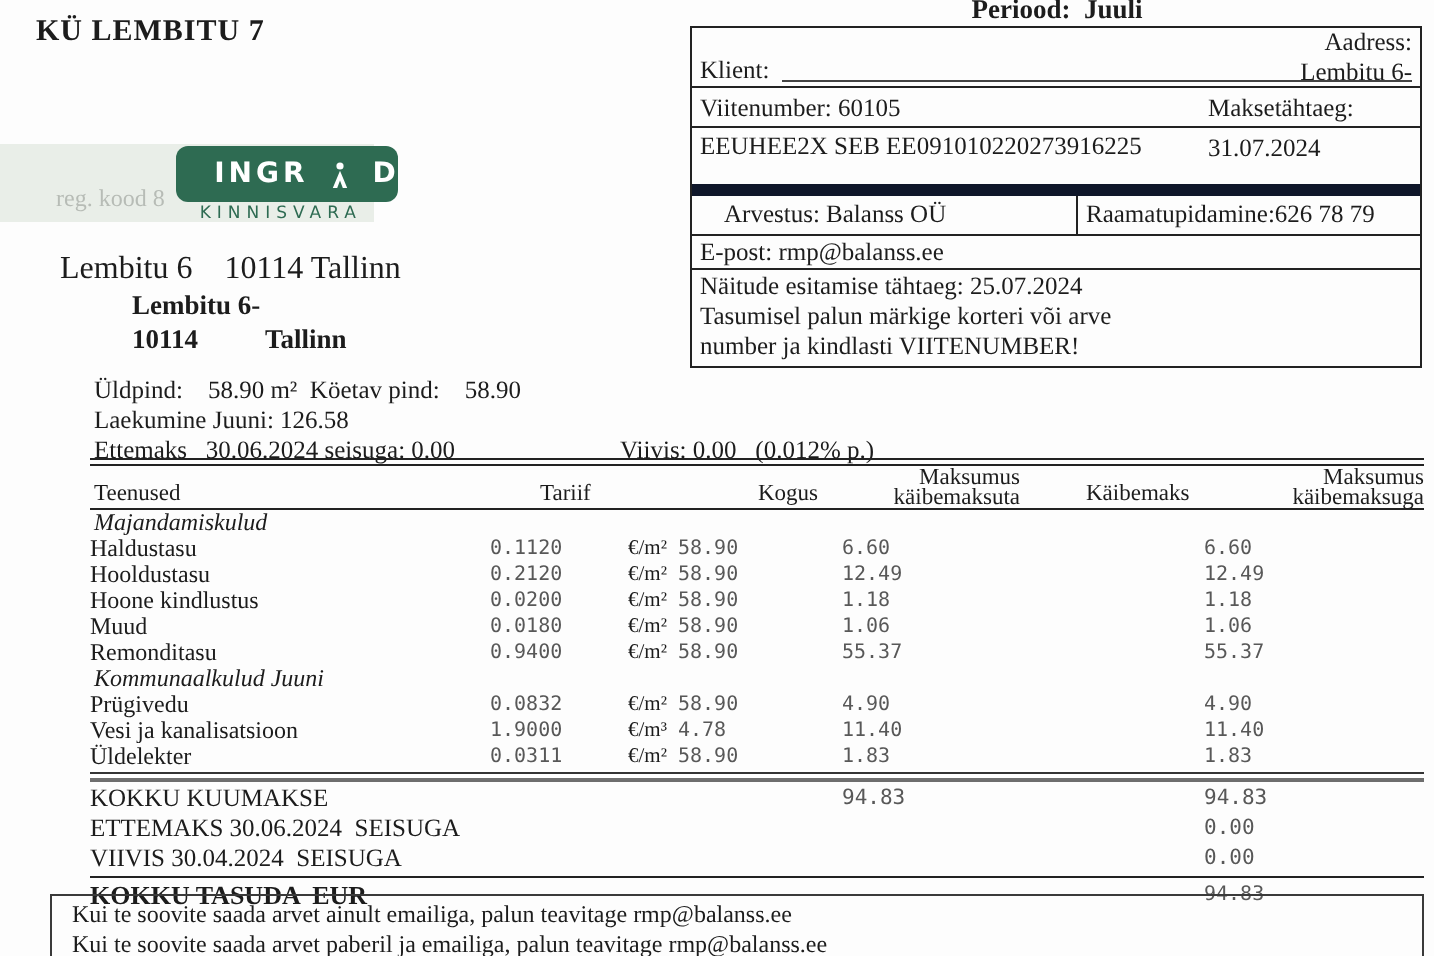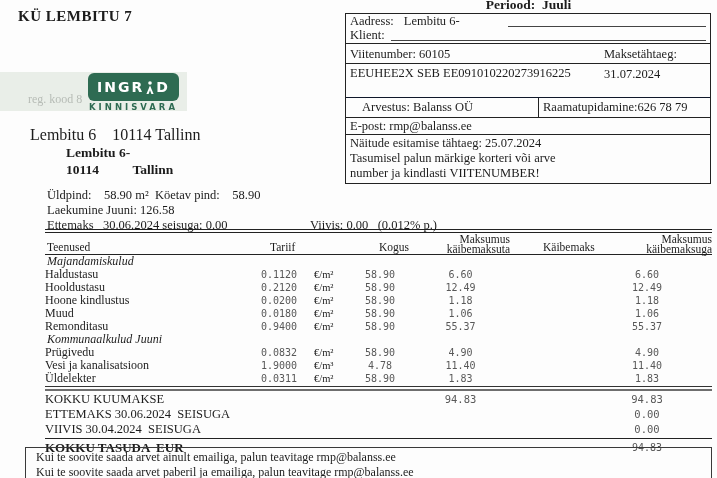--- a/index.html
+++ b/index.html
@@ -5,45 +5,45 @@
   html,body{margin:0;padding:0;background:#ffffff;}
   .page{position:relative;width:717px;height:478px;background:#fdfdfd;overflow:hidden;
         font-family:"Liberation Serif",serif;color:#1c1c1c;}
   .pre{white-space:pre;}
 
   
   .org-title{position:absolute;left:18px;top:8px;font-weight:bold;font-size:15px;letter-spacing:.5px;}
   .band{position:absolute;left:0;top:72px;width:187px;height:39px;background:#e9eee8;}
   .regcode{position:absolute;left:28px;top:92px;font-size:12px;color:#b7bcb6;z-index:1;}
   .logo{position:absolute;left:88px;top:73px;width:91px;height:28px;background:#2e6b52;border-radius:6px;
-        display:flex;align-items:center;justify-content:center;gap:1px;color:#fff;z-index:2;
-        font-family:"DejaVu Sans",sans-serif;font-weight:bold;font-size:14px;letter-spacing:2px;}
-  .logo-sub{position:absolute;left:86px;top:102px;width:95px;text-align:center;color:#2e6b52;z-index:2;
-        font-family:"DejaVu Sans",sans-serif;font-weight:bold;font-size:8.5px;letter-spacing:3px;}
+        display:flex;align-items:center;justify-content:center;gap:11px;color:#fff;z-index:2;
+        font-family:"DejaVu Sans",sans-serif;font-weight:bold;font-size:14px;letter-spacing:2px;padding-left:20px;}
+  .logo-sub{position:absolute;left:86px;top:102px;width:95px;text-align:right;color:#2e6b52;z-index:2;
+        font-family:"DejaVu Sans",sans-serif;font-weight:normal;font-size:8.5px;letter-spacing:3px;}
   .addr-line{position:absolute;left:30px;top:126px;font-size:16px;}
   .recip1{position:absolute;left:66px;top:145px;font-size:13.5px;font-weight:bold;}
   .recip2{position:absolute;left:66px;top:162px;font-size:13.5px;font-weight:bold;}
   .uldpind{position:absolute;left:47px;top:188px;font-size:12.5px;}
   .laekumine{position:absolute;left:47px;top:203px;font-size:12.5px;}
   .ettemaks{position:absolute;left:47px;top:218px;font-size:12.5px;}
   .viivis{position:absolute;left:310px;top:218px;font-size:12.5px;}
 
   
   .periood{position:absolute;left:345px;top:-3px;width:367px;text-align:center;font-weight:bold;font-size:13.5px;}
   .infobox{position:absolute;left:345px;top:13px;width:366px;height:171px;border:1.5px solid #222;
            box-sizing:border-box;font-size:12.5px;overflow:hidden;}
   .ib-row{padding:0 4px;box-sizing:border-box;}
   .ib-flex{display:flex;align-items:flex-end;}
-  .ib-r1{height:15px;}
+  .ib-r1{height:15px;flex-direction:column;}
   .ib-blank1{flex:1;margin-left:48px;border-bottom:1px solid #444;margin-bottom:2px;}
   .ib-r2{height:15px;border-bottom:1px solid #222;}
   .ib-blank2{flex:1;margin-left:6px;border-bottom:1px solid #444;margin-bottom:2px;}
   .ib-r3{position:relative;height:20px;border-bottom:1px solid #222;line-height:20px;}
   .ib-makse{position:absolute;left:258px;top:0;}
-  .ib-r4{height:34px;border-bottom:1px solid #0f172a;padding-top:2px;}
+  .ib-r4{height:34px;border-bottom:6px solid #0f172a;padding-top:2px;}
   .ib-r5{display:flex;height:19px;border-bottom:1px solid #222;padding:0;line-height:18px;}
   .ib-r5c1{width:181px;border-right:1px solid #222;padding:0 4px;box-sizing:border-box;margin-left:12px;}
   .ib-r5c2{flex:1;padding:0 4px;}
   .ib-r6{height:17px;border-bottom:1px solid #222;line-height:16px;}
   .ib-r7{padding:1px 4px;line-height:15px;}
 
   
   .tablewrap{position:absolute;left:45px;top:229px;width:667px;}
   .dblrule{height:4px;border-top:1.3px solid #222;border-bottom:1.3px solid #222;box-sizing:border-box;}
   .thead{position:relative;height:21px;border-bottom:1.5px solid #222;}
@@ -52,21 +52,21 @@
   .th-tariif{left:225px;}
   .th-kogus{left:334px;}
   .th2{position:absolute;bottom:0;font-size:11.5px;line-height:9.5px;text-align:right;}
   .th2-maksumus{left:350px;width:115px;}
   .th-kaibemaks{left:498px;}
   .th2-kokku{right:0;width:110px;}
   .sect{font-style:italic;font-size:12px;height:13px;line-height:13px;padding-left:2px;}
   .trow{display:grid;grid-template-columns:200px 68px 26px 82px 79px 102px 90px;
         padding-right:20px;height:13px;line-height:13px;align-items:end;}
   .c-name{font-size:12px;}
-  .mono{font-family:"DejaVu Sans Mono",monospace;font-size:10px;color:#585858;text-align:center;}
+  .mono{font-family:"DejaVu Sans Mono",monospace;font-size:10px;color:#585858;text-align:left;}
   .c-unit{font-size:10.5px;padding-left:1px;text-align:left;}
   .thinline{border-top:1px solid #333;margin-top:1px;}
   .thickline{height:2.5px;background:#6e6e6e;margin-top:1.5px;}
   .total-row{display:grid;grid-template-columns:376px 79px 102px 90px;padding-right:20px;
              height:14px;line-height:14px;align-items:end;margin-top:1px;}
   .total-label{font-size:12.5px;}
   .total-row .mono{font-size:10.5px;}
   .grand-rule{border-top:1.2px solid #222;margin-top:2px;}
   .grand-row{display:grid;grid-template-columns:376px 79px 102px 90px;padding-right:20px;
              height:15px;line-height:15px;align-items:end;margin-top:1px;}

